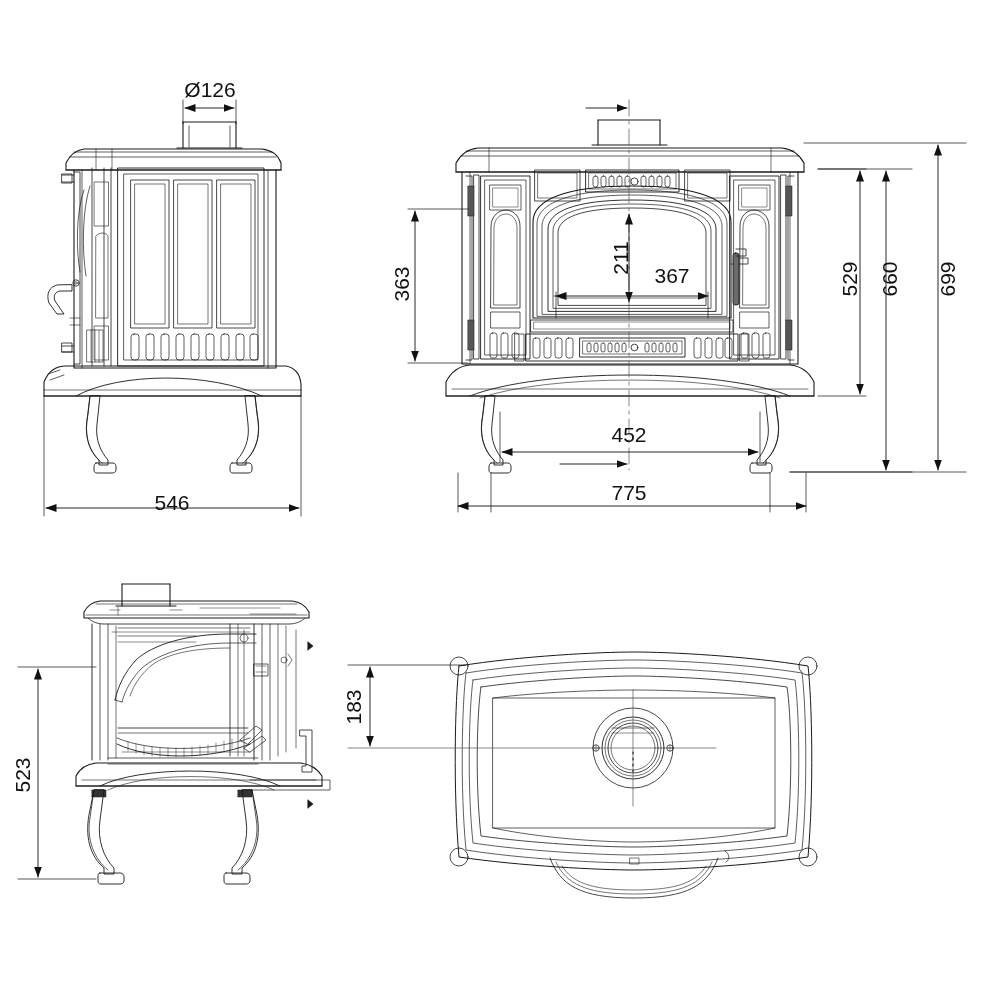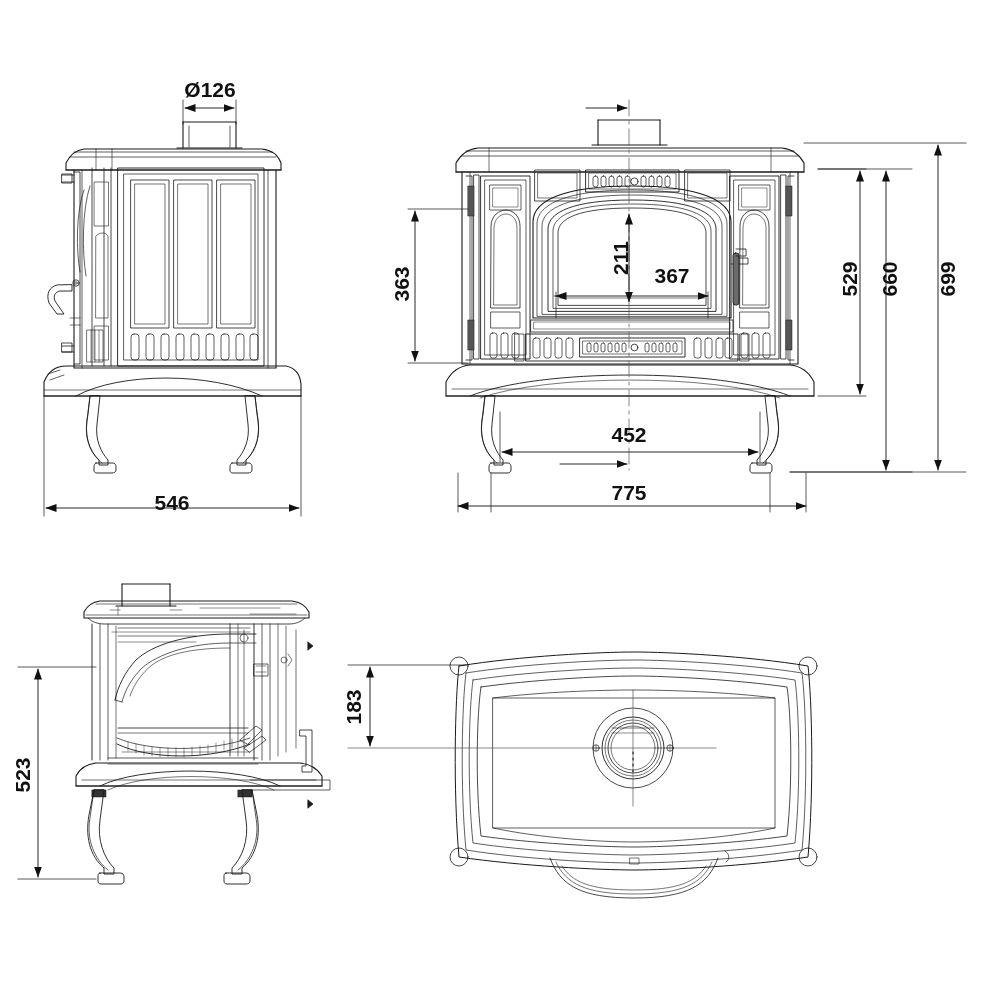--- a/index.html
+++ b/index.html
@@ -1,18 +1,18 @@
 <!DOCTYPE html>
 <html><head>
 <meta charset="utf-8">
 <style>
   html,body{margin:0;padding:0;background:#ffffff;}
   body{width:1000px;height:1000px;position:relative;overflow:hidden;
        font-family:"Liberation Sans","DejaVu Sans",sans-serif;color:#1a1a1a;}
-  #sheet{position:absolute;left:0;top:0;width:1000px;height:884px;font-weight:bold;}
+  #sheet{position:absolute;left:0;top:0;width:1000px;height:884px;}
   svg{position:absolute;left:0;top:0;width:1000px;height:1000px;}
   .dimtxt{font-family:"Liberation Sans","DejaVu Sans",sans-serif;font-size:21px;fill:#111111;}
   text{dominant-baseline:middle;}
 </style>
 </head>
 <body>
 
 <div id="sheet">
 <svg viewBox="0 0 1000 1000" xmlns="http://www.w3.org/2000/svg">
   <defs>

